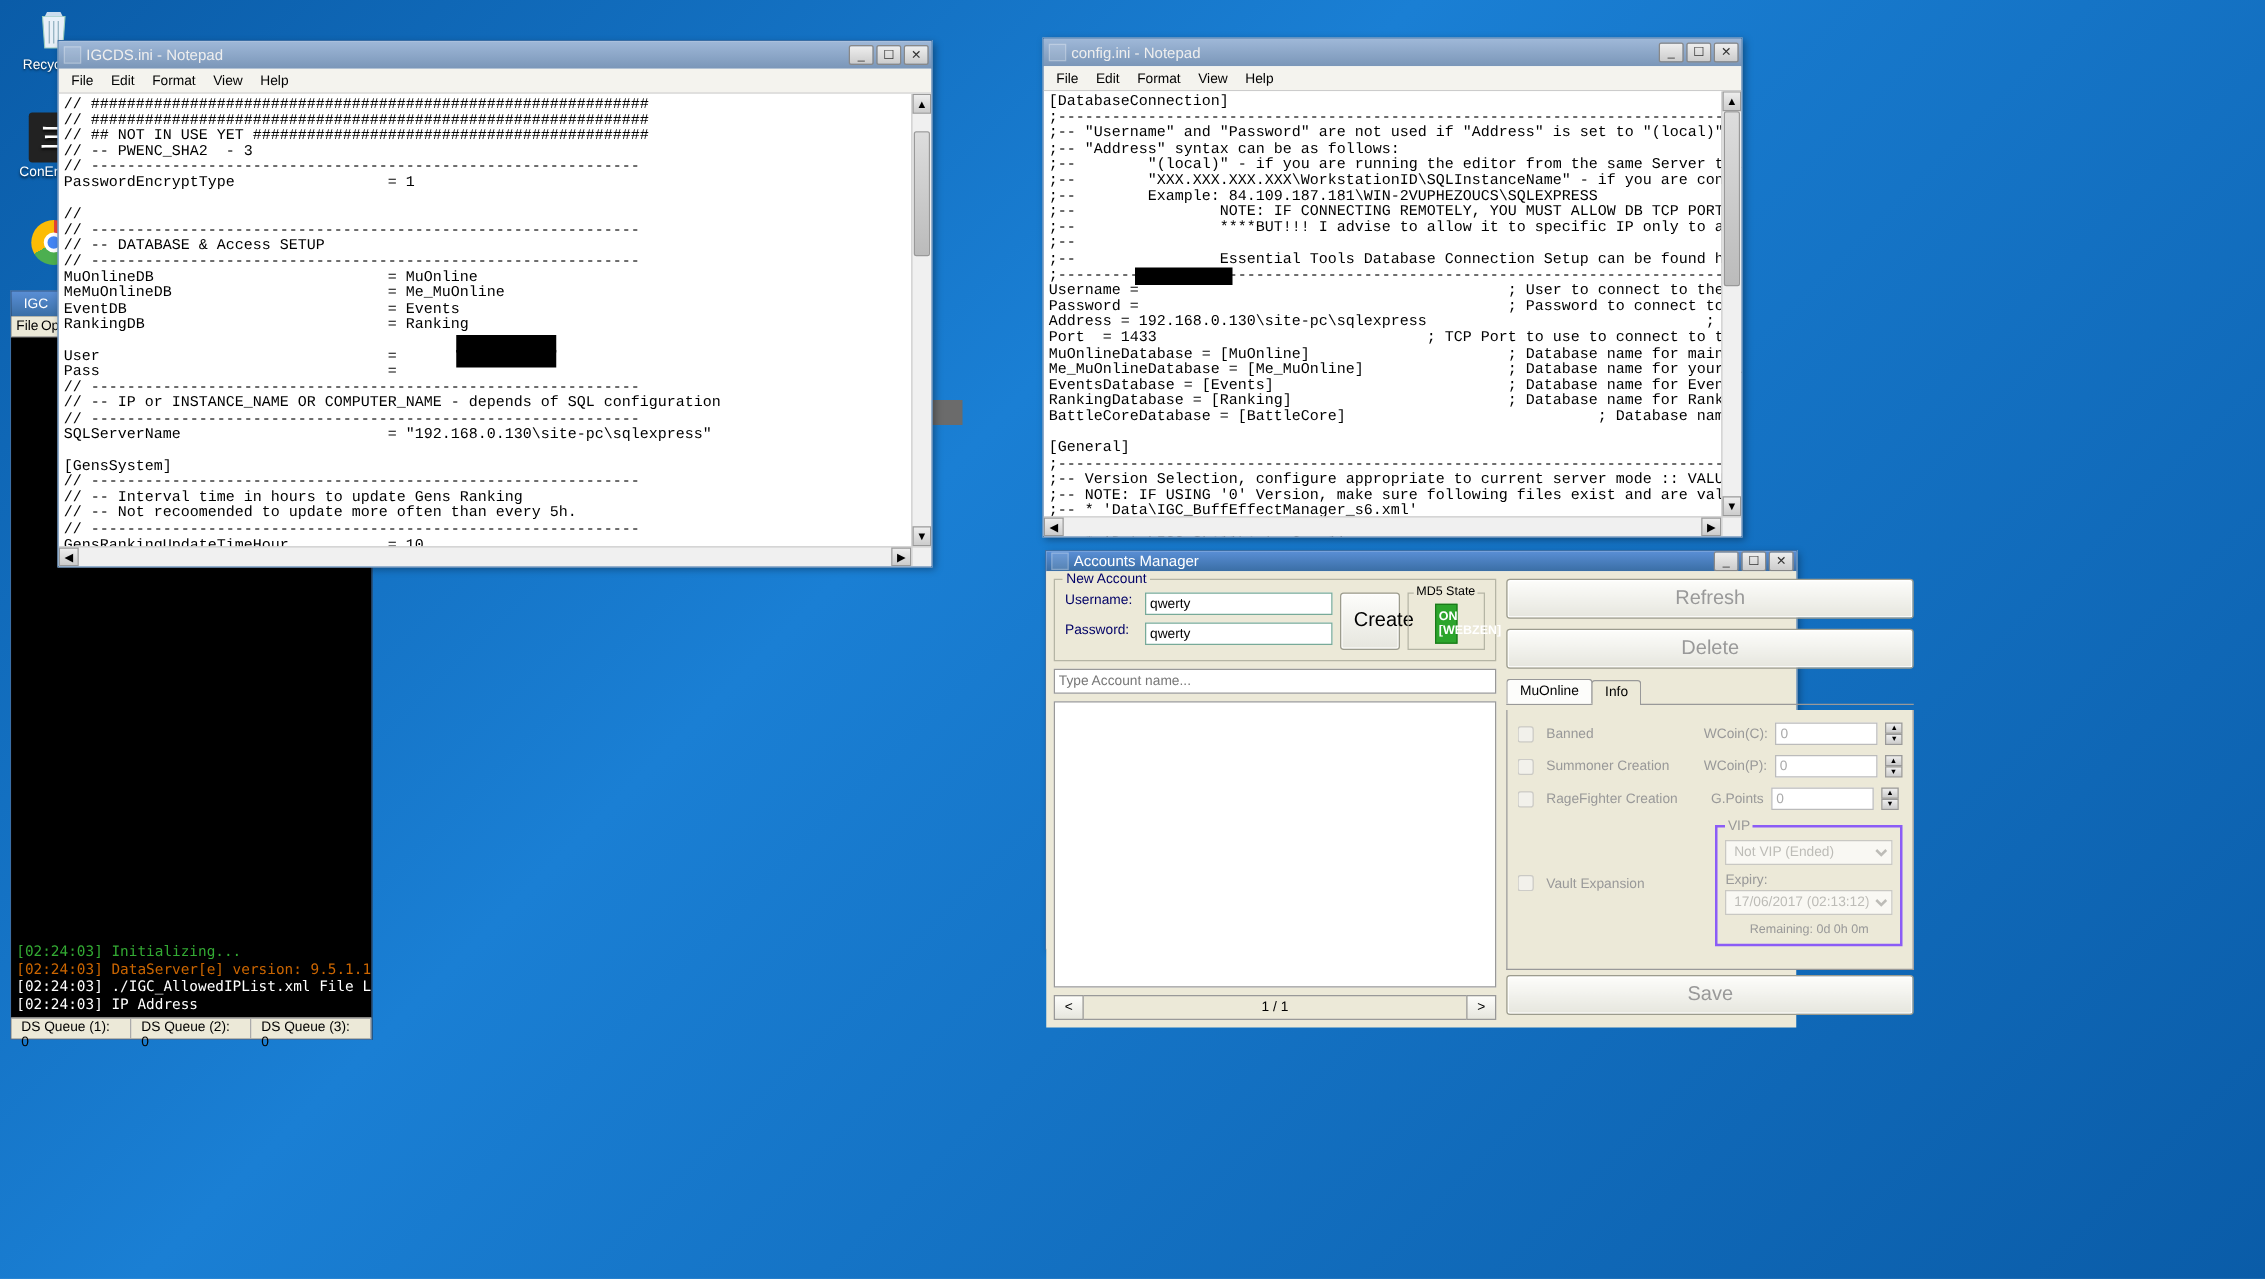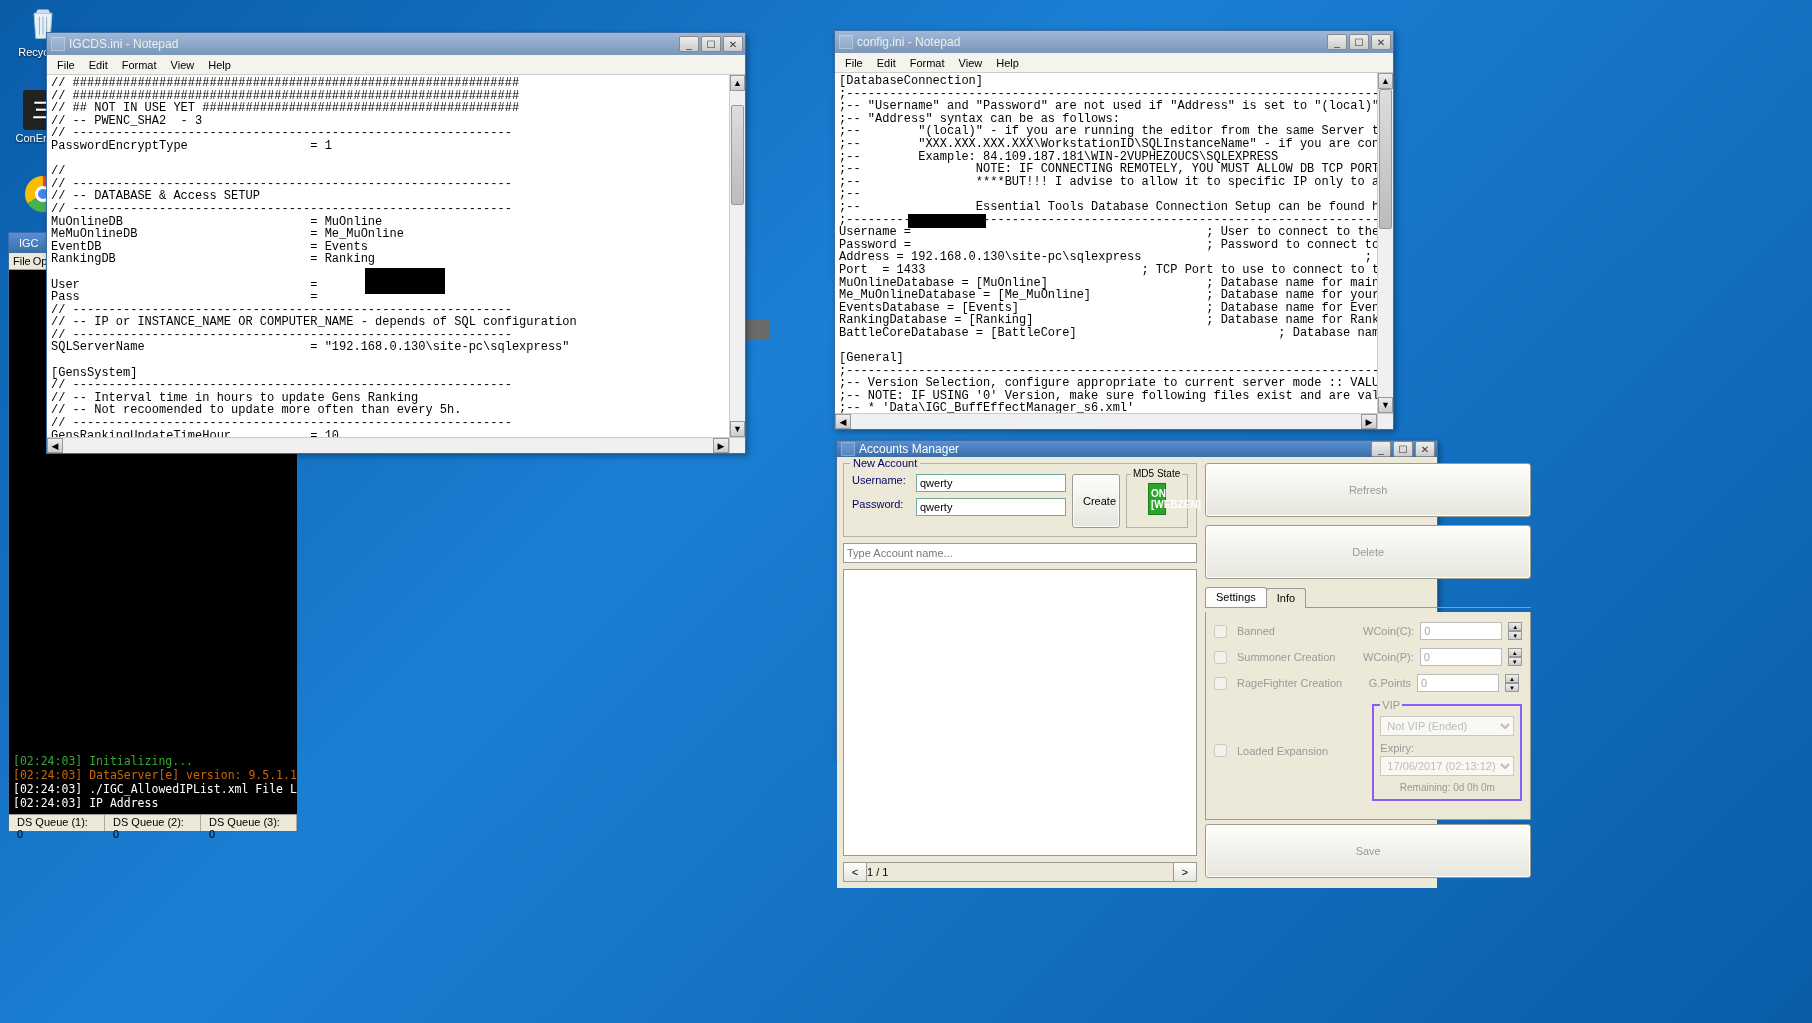--- a/index.html
+++ b/index.html
@@ -78,38 +78,38 @@
   .am-body { flex:1; background:#ece9d8; padding:6px; display:flex; gap:8px; }
   .am-left { flex:0 0 310px; display:flex; flex-direction:column; gap:6px; }
   .groupbox { border:1px solid #b5b5a5; padding:10px 8px 8px; position:relative; }
   .groupbox > .legend { position:absolute; top:-7px; left:6px; background:#ece9d8;
     padding:0 3px; color:#006; font-size:11px; }
   .formrow { display:flex; gap:6px; margin-bottom:6px; }
   .formrow label { width:58px; color:#006; }
   .formrow input[type=text] { flex:1; height:18px; border:1px solid #7a9; padding:0 3px;
     font-size:11px; }
   .btn { background:linear-gradient(#fdfdfb,#e6e6de); border:1px solid #9c9c8e;
-    border-radius:3px; padding:20px 10px; cursor:pointer; text-align:center;
-    font-size:11px; box-shadow:inset 0 0 0 1px #fff; }
+    border-radius:3px; padding:6px 10px; cursor:pointer; text-align:center;
+    font-size:16px; box-shadow:inset 0 0 0 1px #fff; }
   .btn:disabled,.btn.disabled { color:#999; }
   .btn-wide { width:100%; margin-bottom:4px; }
   .md5box { border:1px solid #b5b5a5; padding:8px 21px 4px; text-align:center;
     position:relative; width:62px; }
   .md5box .legend{position:absolute;top:-7px;left:4px;background:#ece9d8;padding:0 2px;
     font-size:10px;}
   .md5btn { background:#2ca52c; color:#fff; font-weight:bold; font-size:10px;
     padding:4px 2px; border:1px solid #1a7a1a; cursor:pointer; line-height:1.1; }
   .searchbox { height:20px; border:1px solid #999; padding:0 3px; font-size:11px;
     width:100%; color:#777; }
   .listarea { flex:1; background:#fff; border:1px solid #999; min-height:170px; }
   .navrow { display:flex; align-items:center; gap:0; }
   .navrow .pgnav { width:24px; height:20px; border:1px solid #999;
     background:linear-gradient(#fdfdfb,#e6e6de); text-align:center; cursor:pointer;
     line-height:18px; }
-  .navrow .pgcount { flex:1; text-align:left; border:1px solid #999; height:20px;
+  .navrow .pgcount { flex:1; text-align:center; border:1px solid #999; height:20px;
     line-height:18px; border-left:0; border-right:0; }
 
   .am-right { flex:1; display:flex; flex-direction:column; gap:4px; }
   .tabs { display:flex; border-bottom:1px solid #999; }
   .tab { border:1px solid #999; border-bottom:0; padding:3px 10px; background:#ece9d8;
     margin-right:-1px; cursor:pointer; position:relative; top:1px; border-radius:3px 3px 0 0;}
   .tab.active { background:#fdfdfb; z-index:1; top:0px; padding-bottom:4px;}
   .settings-pane { border:1px solid #999; border-top:0; background:#ece9d8;
     flex:1; padding:10px 8px; color:#999; }
   .settings-pane .row { display:flex; align-items:center; margin-bottom:8px; gap:6px; }
@@ -339,21 +339,21 @@
       <div class="navrow">
         <div class="pgnav">&lt;</div>
         <div class="pgcount">1 / 1</div>
         <div class="pgnav">&gt;</div>
       </div>
     </div>
     <div class="am-right">
       <button class="btn btn-wide disabled">Refresh</button>
       <button class="btn btn-wide disabled">Delete</button>
       <div class="tabs">
-        <div class="tab active">Settings</div>
+        <div class="tab active">MuOnline</div>
         <div class="tab">Info</div>
       </div>
       <div class="settings-pane">
         <div class="row">
           <input type="checkbox" disabled="" style="">
           <label>Banned</label>
           <span style="flex:0 0 48px;text-align:right;">WCoin(C):</span>
           <input class="numfield" disabled="" value="0" style="">
           <div class="spin">
               <button>▲</button>
@@ -375,21 +375,21 @@
           <label>RageFighter Creation</label>
           <span style="flex:0 0 48px;text-align:right;">G.Points</span>
           <input class="numfield" disabled="" value="0" style="">
           <div class="spin">
               <button>▲</button>
               <button>▼</button>
             </div>
         </div>
         <div class="row">
           <input type="checkbox" disabled="" style="">
-          <label style="flex:1">Loaded Expansion</label>
+          <label style="flex:1">Vault Expansion</label>
           <div class="vipbox" style="flex:0 0 150px;">
             <div class="legend">VIP</div>
             <select class="sel" disabled=""><option>Not VIP (Ended)</option></select>
             <div style="margin:6px 0 2px;">Expiry:</div>
             <select class="sel" disabled=""><option>17/06/2017 (02:13:12)</option></select>
             <div style="text-align:center;margin-top:6px;font-size:10px;">Remaining: 0d 0h 0m</div>
           </div>
         </div>
       </div>
       <button class="btn btn-wide disabled">Save</button>

